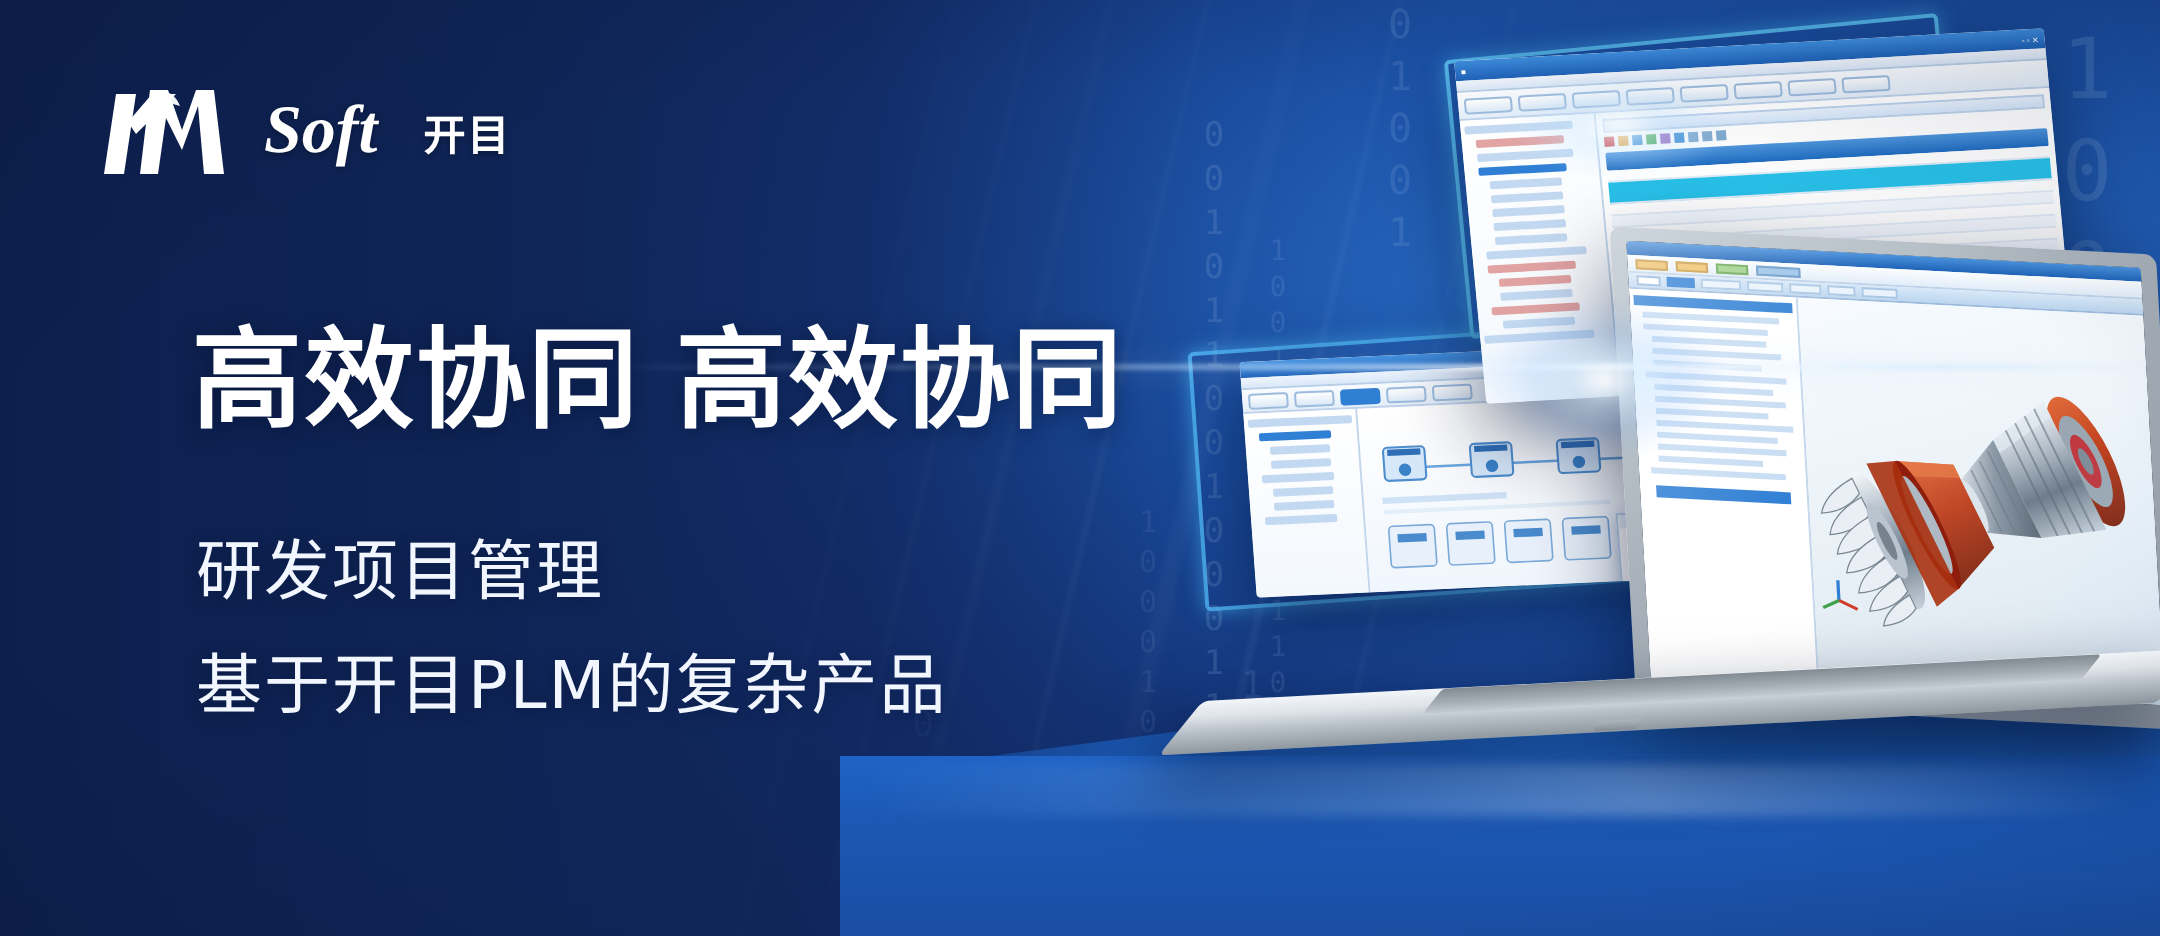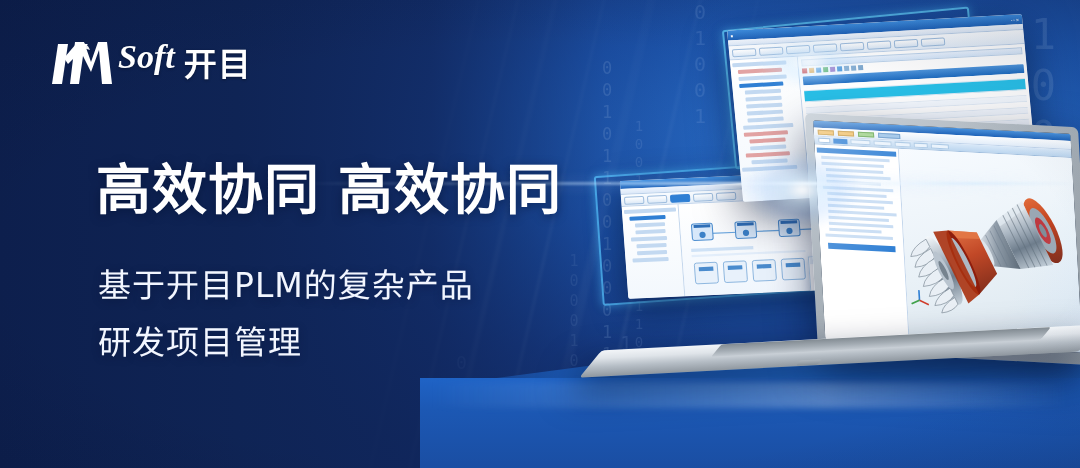--- a/index.html
+++ b/index.html
@@ -95,40 +95,40 @@
     color: rgba(168,200,245,0.22);
     line-height: 1;
     pointer-events: none;
   }
 
   
   .logo {
     position: absolute;
     left: 46px; top: 38px;
     display: flex;
-    align-items: flex-start;
-    gap: 0px;
+    align-items: center;
+    gap: 14px;
     height: 56px;
   }
   .logo-mark { width: 74px; height: 50px; display: block; }
   .logo-soft {
     color: #ffffff;
     font-family: "Liberation Serif", "DejaVu Serif", serif;
     font-style: italic;
     font-weight: 700;
     font-size: 34px;
     letter-spacing: 0px;
     margin-left: -2px;
     text-shadow: 0 1px 3px rgba(0,0,0,0.35);
   }
   .logo-cn {
     color: #ffffff;
     font-family: "DejaVu Sans", "Liberation Sans", sans-serif;
     font-weight: 700;
-    font-size: 33px;
+    font-size: 21px;
     margin-left: 9px;
     letter-spacing: 1px;
     text-shadow: 0 1px 3px rgba(0,0,0,0.35);
   }
 
   
   .headline {
     position: absolute;
     left: 96px; top: 161px;
     font-family: "DejaVu Sans", "Liberation Sans", sans-serif;
@@ -598,17 +598,17 @@
     </svg>
     <span class="logo-soft">Soft</span>
     <span class="logo-cn">开目</span>
   </div>
 
   <div class="headline">
     <span>高效协同</span><span class="gap"></span><span>高效协同</span>
   </div>
 
   <div class="subcopy">
+    <div>研发项目管理</div>
     <div>基于开目PLM的复杂产品</div>
-    <div>研发项目管理</div>
   </div>
 
 </div>
 
 </body></html>

